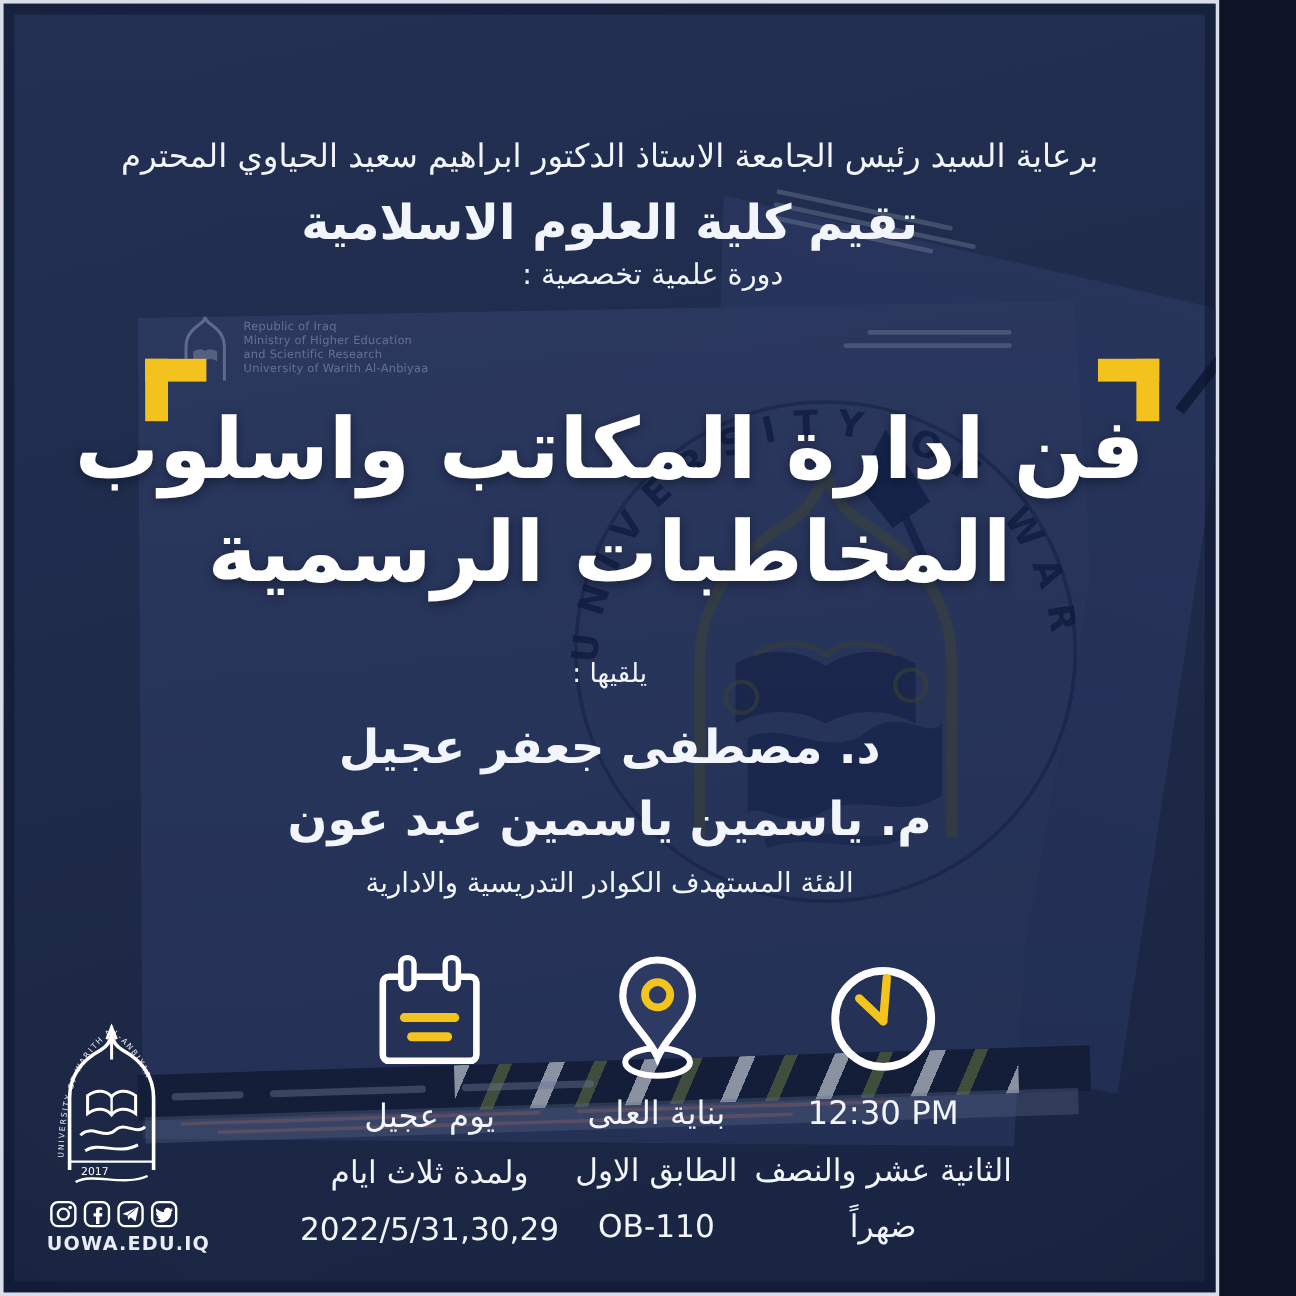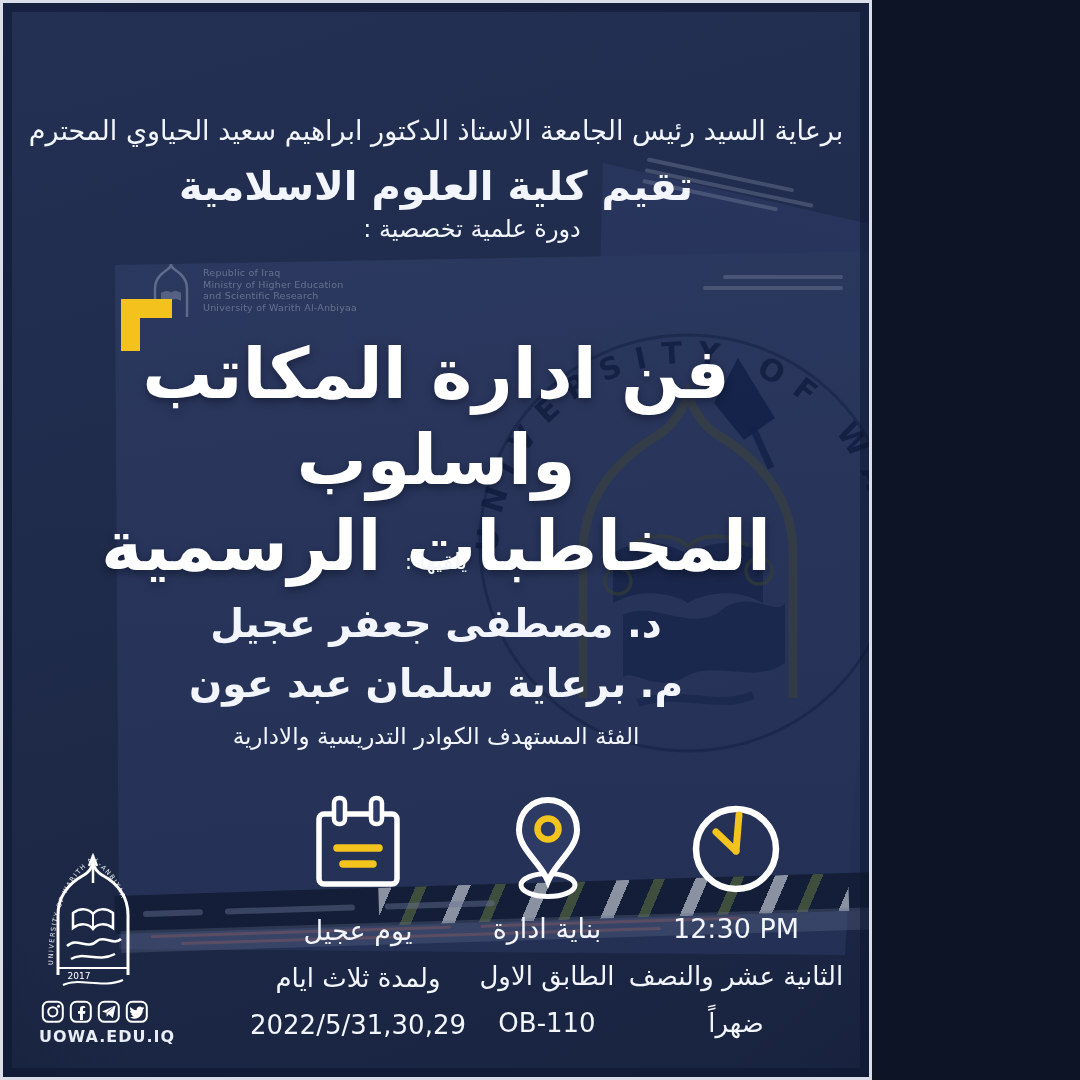--- a/index.html
+++ b/index.html
@@ -1,17 +1,17 @@
 <!DOCTYPE html>
 <html><head>
 <meta charset="utf-8">
 <style>
   html,body{margin:0;padding:0;background:#0c1426;}
   #poster{
-    position:relative;width:872px;height:1080px;overflow:hidden;
+    position:relative;width:1016px;height:1080px;overflow:hidden;
     box-sizing:border-box;border:3px solid #d9dee9;
     background:linear-gradient(160deg,#2a3860 0%,#243253 55%,#1f2b4b 100%);
     font-family:"DejaVu Sans",sans-serif;color:#fff;
   }
   .abs{position:absolute;}
   
   .back-sheet{inset:0;background:linear-gradient(200deg,#33416e 0%,#2c3a66 70%);
     clip-path:polygon(600px 160px,1028px 258px,928px 908px,582px 852px);}
   .front-sheet{inset:0;background:linear-gradient(170deg,#394874 0%,#32406c 60%,#2e3c67 100%);
     clip-path:polygon(112px 262px,892px 248px,906px 478px,851px 788px,842px 952px,116px 946px);}
@@ -121,21 +121,21 @@
   <div class="abs bracket l"></div>
   <div class="abs bracket r"></div>
 
   <div class="abs txt rtl main-title">
     <div>فن ادارة المكاتب واسلوب</div>
     <div>المخاطبات الرسمية</div>
   </div>
 
   <div class="abs txt rtl lecturer">يلقيها :</div>
   <div class="abs txt rtl speaker1">د. مصطفى جعفر عجيل</div>
-  <div class="abs txt rtl speaker2">م. برعاية سلمان عبد عون</div>
+  <div class="abs txt rtl speaker2">م. ياسمين ياسمين عبد عون</div>
   <div class="abs txt rtl audience">الفئة المستهدف الكوادر التدريسية والادارية</div>
 
   <svg class="abs" style="left:307px;top:790px;" width="96" height="100" viewBox="0 0 96 100">
     <rect x="9" y="21" width="78" height="70" rx="5" fill="none" stroke="#ffffff" stroke-width="5.5"></rect>
     <rect x="24" y="5" width="11" height="26" rx="5" fill="#2c3a64" stroke="#ffffff" stroke-width="4.5"></rect>
     <rect x="61" y="5" width="11" height="26" rx="5" fill="#2c3a64" stroke="#ffffff" stroke-width="4.5"></rect>
     <path d="M27,55 H69" stroke="#f2c41d" stroke-width="7.5" stroke-linecap="round"></path>
     <path d="M33,71 H63" stroke="#f2c41d" stroke-width="7.5" stroke-linecap="round"></path>
   </svg>
   <div class="abs info-col" style="left:225px;top:912px;">
@@ -143,21 +143,21 @@
     <div class="info-line rtl">ولمدة ثلاث ايام</div>
     <div class="info-line" dir="ltr">2022/5/31,30,29</div>
   </div>
 
   <svg class="abs" style="left:499px;top:787px;" width="92" height="110" viewBox="0 0 92 110">
     <ellipse cx="46" cy="95" rx="27" ry="11.5" fill="none" stroke="#ffffff" stroke-width="5"></ellipse>
     <path d="M46,10 C29,10 17,23 17,40 C17,59 38,72 46,91 C54,72 75,59 75,40 C75,23 63,10 46,10 Z" fill="#2c3a64" stroke="#ffffff" stroke-width="6"></path>
     <circle cx="46" cy="39" r="10.5" fill="none" stroke="#f2c41d" stroke-width="6.5"></circle>
   </svg>
   <div class="abs info-col" style="left:414px;top:910px;">
-    <div class="info-line1 rtl">بناية ادارة</div>
+    <div class="info-line1 rtl">بناية العلى</div>
     <div class="info-line rtl">الطابق الاول</div>
     <div class="info-line" dir="ltr">OB-110</div>
   </div>
 
   <svg class="abs" style="left:687px;top:798px;" width="92" height="96" viewBox="0 0 92 96">
     <circle cx="46" cy="48" r="40" fill="none" stroke="#ffffff" stroke-width="6.5"></circle>
     <line x1="46" y1="50" x2="49" y2="14" stroke="#f2c41d" stroke-width="7" stroke-linecap="round"></line>
     <line x1="46" y1="50" x2="26" y2="31" stroke="#f2c41d" stroke-width="7" stroke-linecap="round"></line>
   </svg>
   <div class="abs info-col" style="left:603px;top:910px;">

